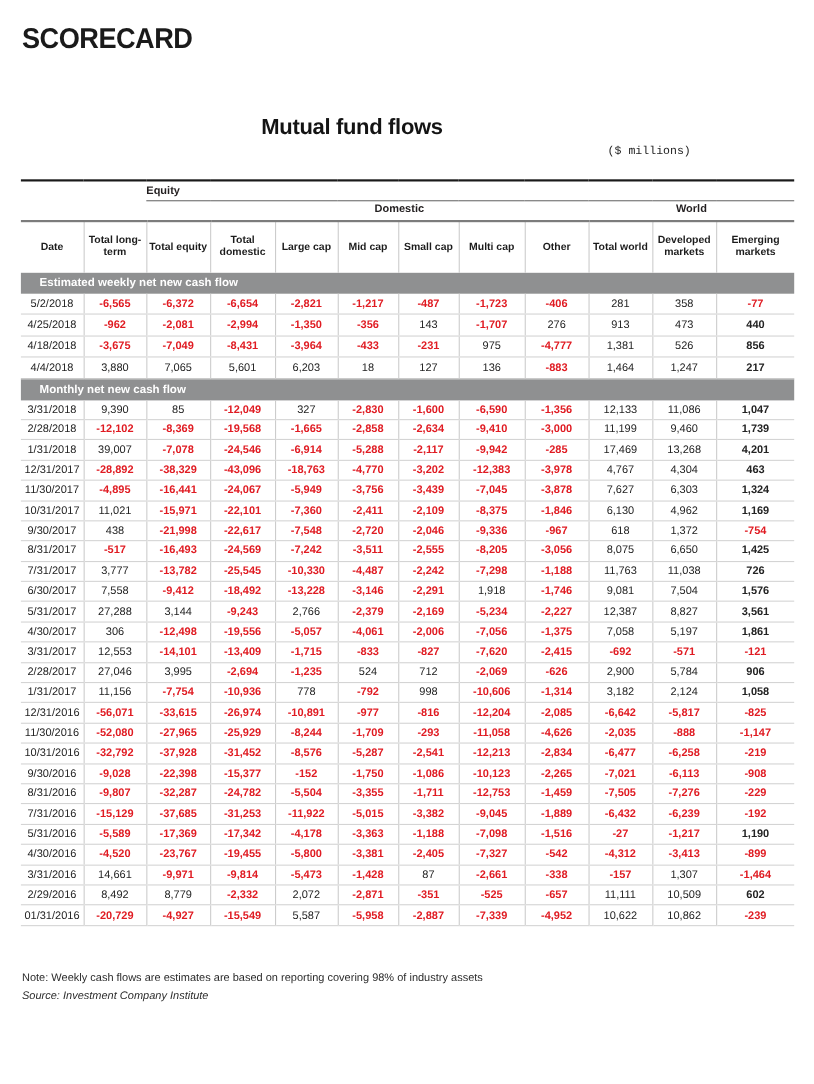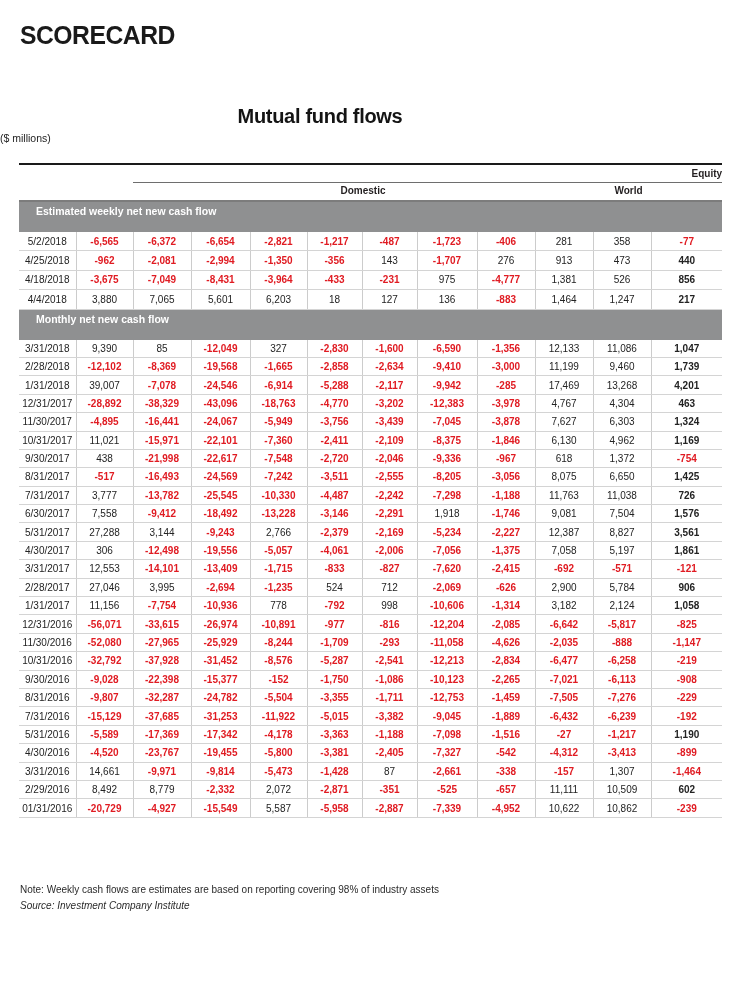--- a/index.html
+++ b/index.html
@@ -13,52 +13,52 @@
     position:absolute;top:20px;left:20px;
     font-size:26px;font-weight:bold;letter-spacing:-0.5px;
     transform:scaleX(0.95);transform-origin:left center;
     color:#1a1a1a;
   }
   .title{
     position:absolute;top:105px;left:0;width:640px;text-align:center;
     font-size:20px;font-weight:bold;letter-spacing:-0.3px;color:#141414;
   }
   .subtitle{
-    position:absolute;top:132px;left:0;width:628px;text-align:left;
-    font-size:10.5px;color:#232323;
+    position:absolute;top:132px;left:0;width:628px;text-align:right;
+    font-size:10.5px;color:#232323;font-family:Liberation Mono, monospace;
   }
   .tblwrap{position:absolute;top:163px;left:19px;}
   table{
     border-collapse:collapse;table-layout:fixed;width:703px;
     border-top:2.5px solid var(--border-dark,#1a1a1a);
   }
   
   tr.g1 td{border:0;padding:2px 0 3px;height:12px;}
   tr.g1 td.grp{
     border-bottom:1px solid #6e6e6e;
-    font-weight:bold;font-size:10px;text-align:right;
+    font-weight:bold;font-size:10px;text-align:left;
   }
   tr.g2 td{
     border:0;border-bottom:2px solid var(--border-mid,#7c7c7c);
     font-weight:bold;font-size:10px;text-align:center;
     padding:1px 0 4px;height:12px;
   }
   
   th.colhead{
     border:0;border-left:1px solid var(--border-light,#cccccc);
     font-size:9.5px;font-weight:bold;line-height:1.15;
     height:42px;vertical-align:middle;text-align:center;
     padding:2px 1px;color:#1c1c1c;
   }
   th.colhead.first{border-left:0;}
   
   td.section{
     background:var(--bar-bg,#8f9091);color:var(--bar-text,#ffffff);
     font-weight:bold;font-size:10.5px;text-align:left;
-    padding:2px 0 14px 17px;height:14px;border:0;
+    padding:2px 0 3px 17px;height:14px;border:0;
   }
   
   tbody td.cell{
     border:0;border-left:1px solid var(--border-light,#cccccc);
     border-bottom:1px solid #d4d4d4;
     text-align:center;font-size:10px;padding:0 1px;
     color:#232323;white-space:nowrap;
   }
   tbody td.cell.first{border-left:0;}
   tr.wrow td.cell{height:18.4px;}
@@ -99,20 +99,34 @@
         <tr class="g1">
   <td colspan="2"></td>
   <td class="grp" colspan="10">Equity</td>
         </tr>
         <tr class="g2">
   <td colspan="2"></td>
   <td colspan="1"></td>
   <td colspan="6">Domestic</td>
   <td colspan="3">World</td>
         </tr>
+        <tr>
+          <th class="colhead first">Date</th>
+          <th class="colhead">Total long-term</th>
+          <th class="colhead">Total equity</th>
+          <th class="colhead">Total domestic</th>
+          <th class="colhead">Large cap</th>
+          <th class="colhead">Mid cap</th>
+          <th class="colhead">Small cap</th>
+          <th class="colhead">Multi cap</th>
+          <th class="colhead">Other</th>
+          <th class="colhead">Total world</th>
+          <th class="colhead">Developed markets</th>
+          <th class="colhead">Emerging markets</th>
+        </tr>
       </thead>
     <tbody id="tbody">
         <tr>
     <td class="section" colspan="12">Estimated weekly net new cash flow</td>
         </tr>
         <tr class="wrow">
           <td class="cell first">5/2/2018</td>
           <td class="cell neg">-6,565</td>
           <td class="cell neg">-6,372</td>
           <td class="cell neg">-6,654</td>

